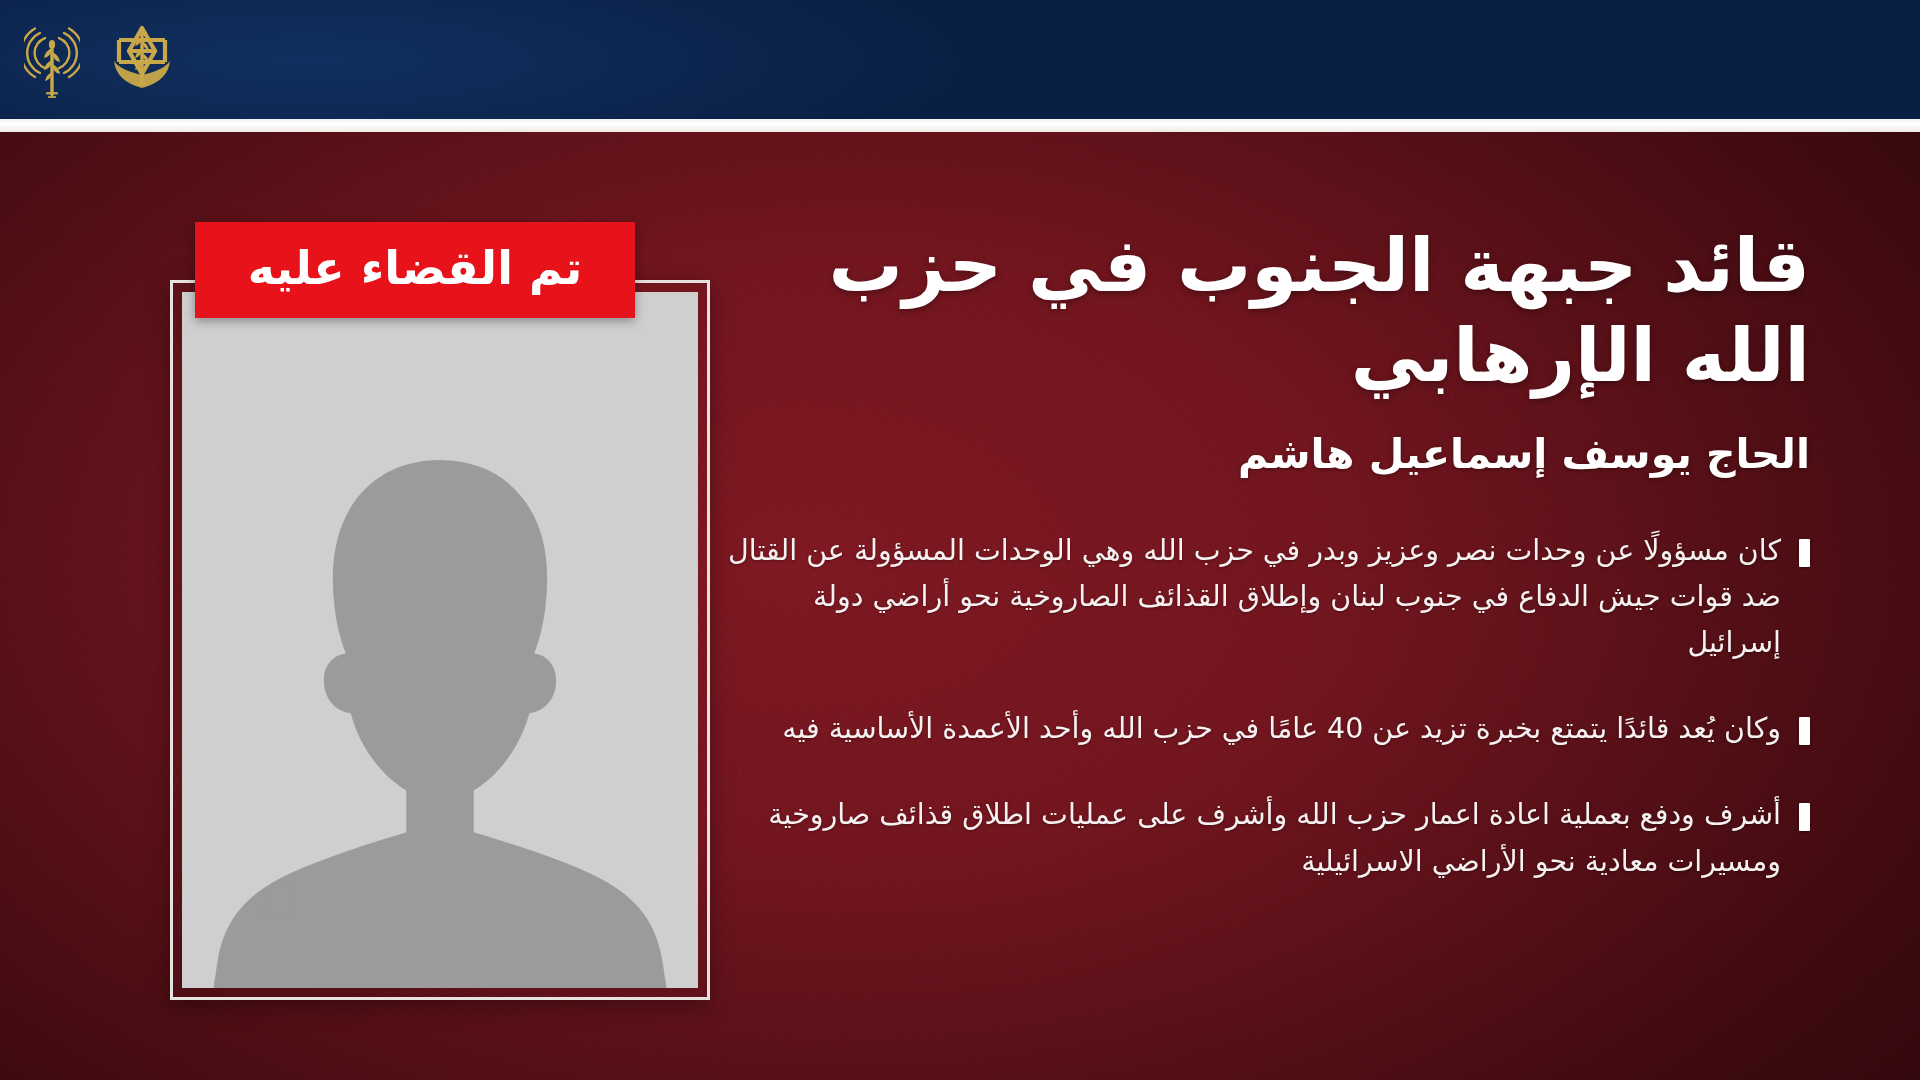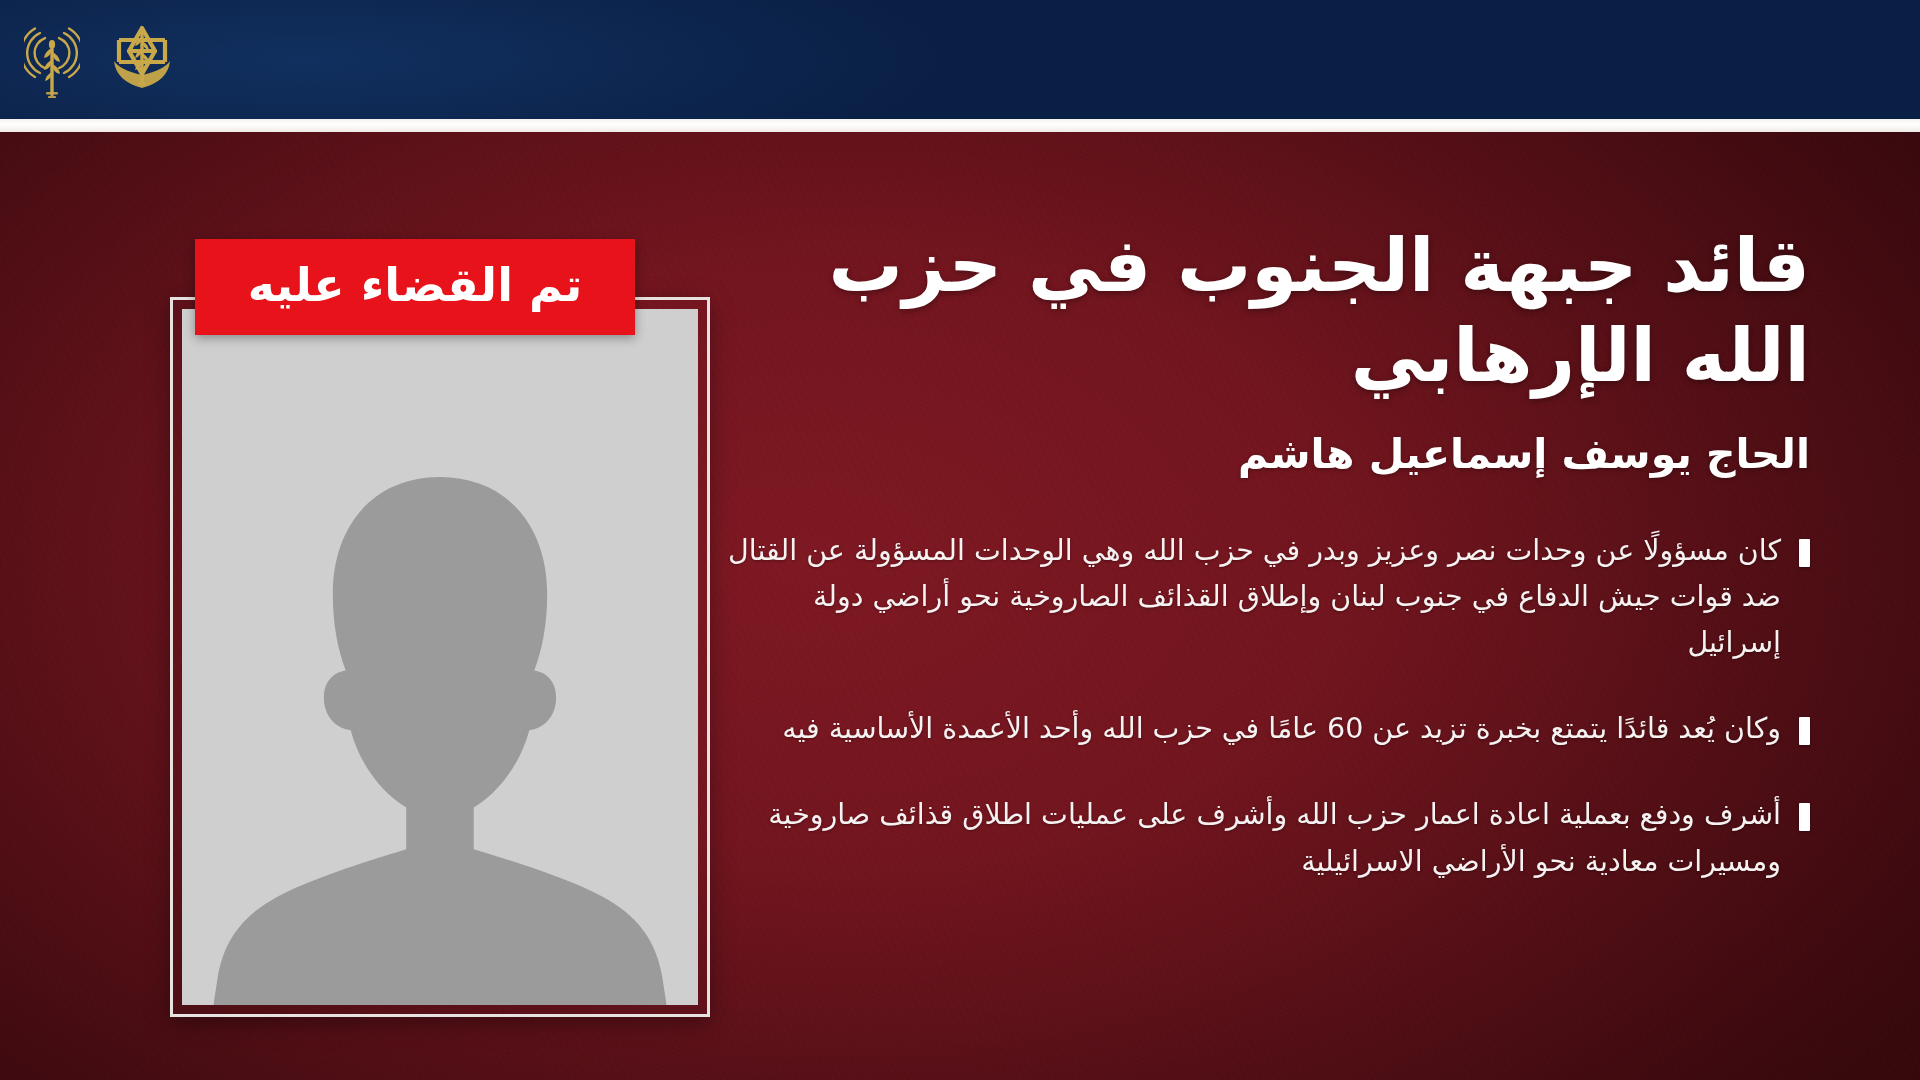--- a/index.html
+++ b/index.html
@@ -116,21 +116,21 @@
     line-height:1.62;
     font-weight:500;
     color:#f6f2f2;
     text-align:right;
     text-shadow:0 1px 3px rgba(0,0,0,.3);
   }
 
   
   .portrait-wrap {
     position:absolute;
-    top:165px;
+    top:148px;
     left:170px;
     width:540px;
   }
   .status-badge {
     position:absolute;
     top:-58px;
     left:25px;
     width:440px;
     height:96px;
     background:#e8131a;
@@ -234,21 +234,21 @@
 
       <div class="bullets">
 
         <div class="bullet-row">
           <span class="bullet-marker"></span>
           <span class="bullet-text">كان مسؤولًا عن وحدات نصر وعزيز وبدر في حزب الله وهي الوحدات المسؤولة عن القتال ضد قوات جيش الدفاع في جنوب لبنان وإطلاق القذائف الصاروخية نحو أراضي دولة إسرائيل</span>
         </div>
 
         <div class="bullet-row">
           <span class="bullet-marker"></span>
-          <span class="bullet-text">وكان يُعد قائدًا يتمتع بخبرة تزيد عن 60 عامًا في حزب الله وأحد الأعمدة الأساسية فيه</span>
+          <span class="bullet-text">وكان يُعد قائدًا يتمتع بخبرة تزيد عن 40 عامًا في حزب الله وأحد الأعمدة الأساسية فيه</span>
         </div>
 
         <div class="bullet-row">
           <span class="bullet-marker"></span>
           <span class="bullet-text">أشرف ودفع بعملية اعادة اعمار حزب الله وأشرف على عمليات اطلاق قذائف صاروخية ومسيرات معادية نحو الأراضي الاسرائيلية</span>
         </div>
 
       </div>
     </div>
 

